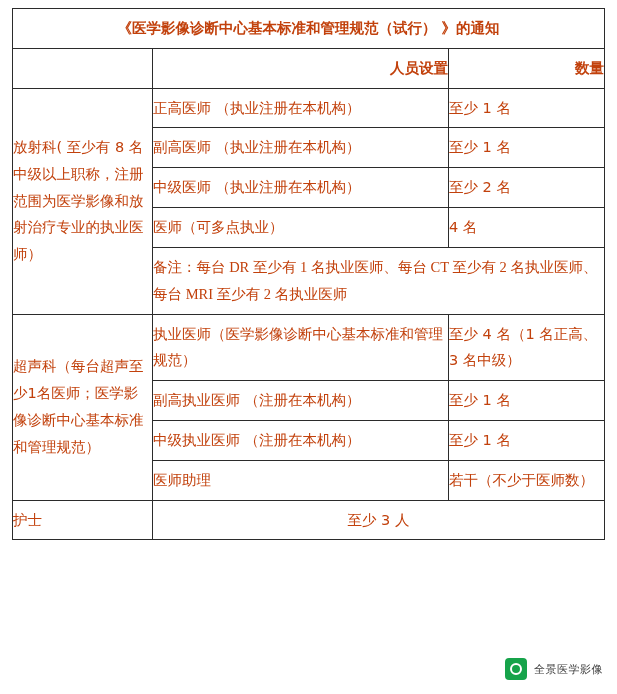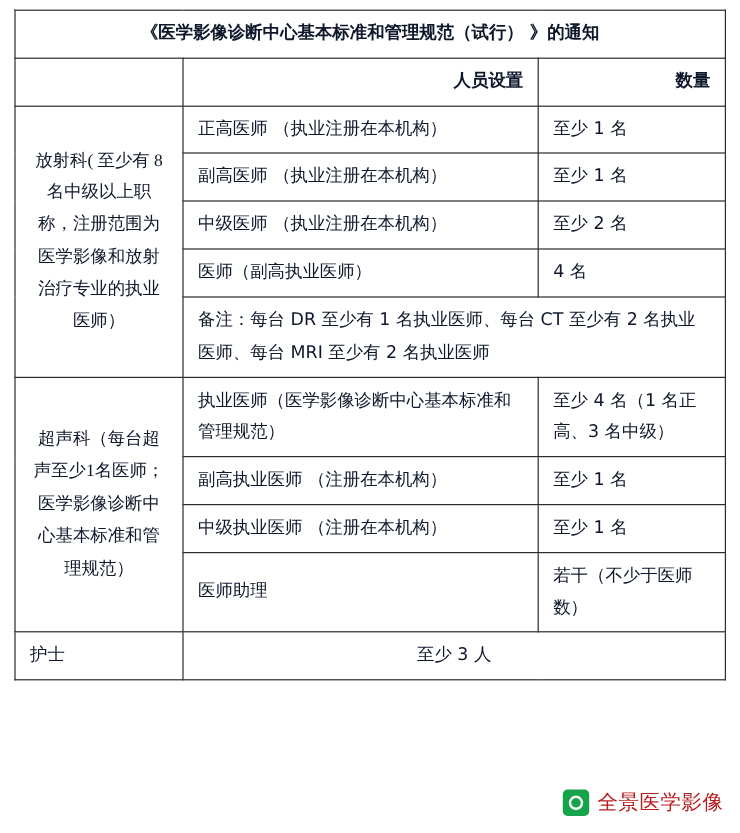--- a/index.html
+++ b/index.html
@@ -23,53 +23,53 @@
     padding: 8px 12px 0 12px;
   }
   table.doc-table {
     border-collapse: collapse;
     width: 592px;
     table-layout: fixed;
     background: #fff;
   }
   table.doc-table td {
     border: 1px solid #2b2b2b;
-    padding: 6px 12px;
+    padding: 6px 0;
     font-size: 14.5px;
     line-height: 1.85;
     vertical-align: middle;
-    color: #0f172a;
+    color: #c2410c;
   }
   .title-cell {
     text-align: center;
     font-weight: bold;
     font-size: 15px;
     padding: 10px 6px;
     line-height: 1.5;
   }
   .head-cell {
     text-align: right;
     font-weight: bold;
     font-size: 16.5px;
     padding: 12px 6px;
   }
   .rowhead-cell {
-    text-align: center;
+    text-align: left;
     font-size: 14.5px;
     line-height: 2.0;
     padding: 8px 6px 8px 8px;
-    font-family: Liberation Serif, serif;
   }
   .left {
     text-align: left;
   }
   .note-cell {
     text-align: left;
     line-height: 2.0;
     padding: 8px 10px;
+    font-family: Liberation Serif, serif;
   }
   .nurse-label {
     text-align: left;
     font-size: 15px;
     padding: 12px 6px;
   }
   .nurse-value {
     text-align: center;
     font-size: 15px;
     padding: 12px 6px;
@@ -95,22 +95,22 @@
     position: absolute;
     left: 5px;
     top: 5px;
     width: 12px;
     height: 12px;
     border: 2px solid #ffffff;
     border-radius: 50%;
     box-sizing: border-box;
   }
   .footer-text {
-    font-size: 17px;
-    color: #b91c1c;
+    font-size: 11px;
+    color: #404040;
     letter-spacing: 0.5px;
   }
 </style>
 </head>
 <body>
 
 <div class="page">
   <table class="doc-table">
     <colgroup>
       <col style="width:140px">
@@ -134,21 +134,21 @@
       </tr>
       <tr>
         <td class="left">副高医师 （执业注册在本机构）</td>
         <td class="left">至少 1 名</td>
       </tr>
       <tr>
         <td class="left">中级医师 （执业注册在本机构）</td>
         <td class="left">至少 2 名</td>
       </tr>
       <tr>
-        <td class="left">医师（副高执业医师）</td>
+        <td class="left">医师（可多点执业）</td>
         <td class="left">4 名</td>
       </tr>
       <tr>
         <td class="note-cell" colspan="2">备注：每台 DR 至少有 1 名执业医师、每台 CT 至少有 2 名执业医师、每台 MRI 至少有 2 名执业医师</td>
       </tr>
 
       <tr>
         <td class="rowhead-cell" rowspan="4">超声科（每台超声至少1名医师；医学影像诊断中心基本标准和管理规范）</td>
         <td class="left">执业医师（医学影像诊断中心基本标准和管理规范）</td>
         <td class="left">至少 4 名（1 名正高、3 名中级）</td>

